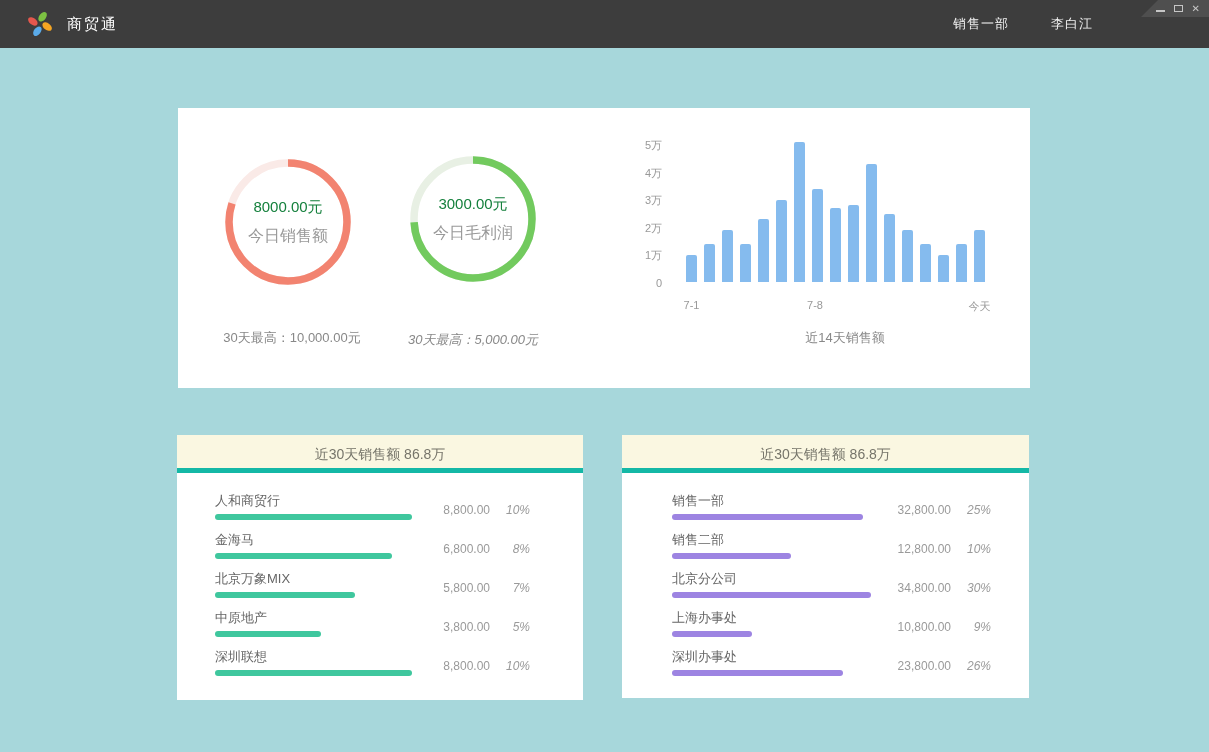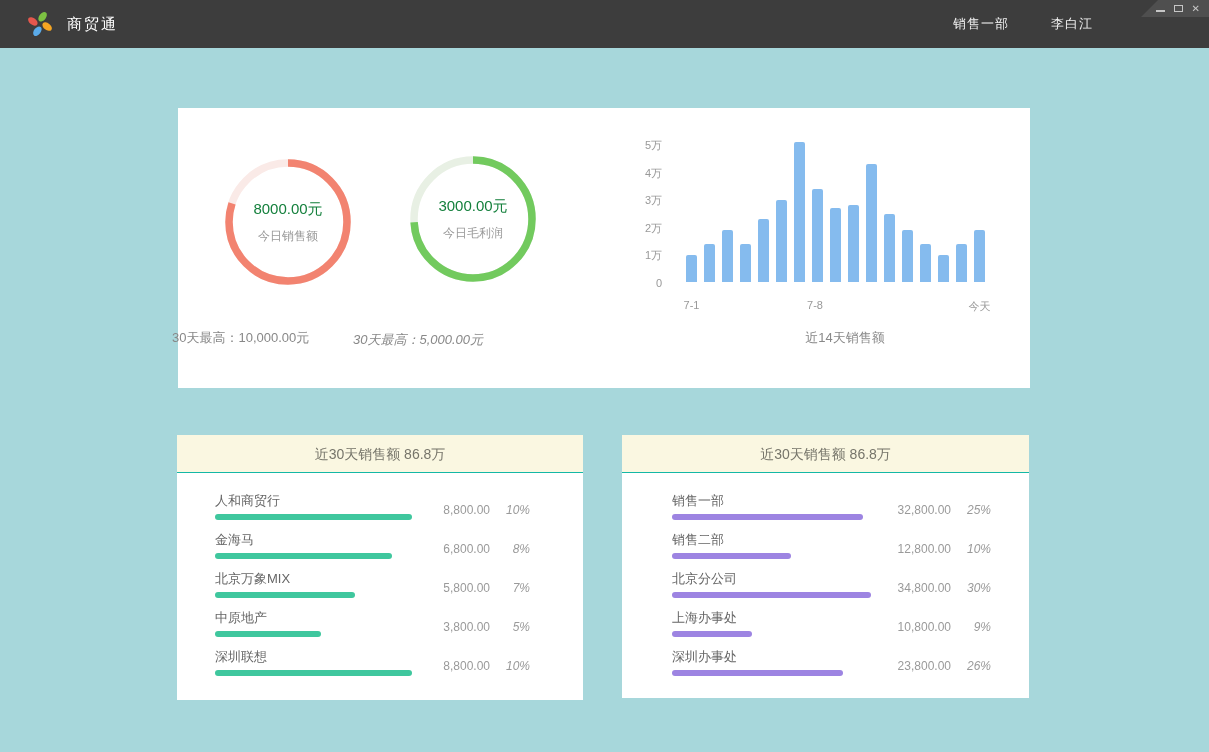--- a/index.html
+++ b/index.html
@@ -24,34 +24,34 @@
   .card { position:absolute; background:#ffffff; }
   .card-top { left:178px; top:108px; width:852px; height:280px; }
   .card-left { left:177px; top:435px; width:406px; height:265px; }
   .card-right { left:622px; top:435px; width:407px; height:263px; }
 
   
   .gauge { position:absolute; width:136px; height:136px; }
   .gauge svg { position:absolute; left:0; top:0; }
   .gauge-center { position:absolute; left:0; top:0; width:136px; height:136px; display:flex; flex-direction:column; align-items:center; justify-content:center; gap:9px; }
   .gauge-value { font-size:15px; color:#15803d; }
-  .gauge-label { font-size:12px; color:#999999; }
-  .gauge-max { position:absolute; width:240px; font-size:13px; color:#888888; }
+  .gauge-label { font-size:16px; color:#999999; }
+  .gauge-max { position:absolute; width:240px; text-align:center; font-size:13px; color:#888888; }
 
   
   .y-axis { position:absolute; left:430px; top:24px; width:54px; height:165px; display:flex; flex-direction:column; }
   .y-tick { height:27.5px; line-height:27.5px; text-align:right; font-size:11px; color:#999999; }
   .bars { position:absolute; left:508px; top:33px; width:299px; height:141px; display:flex; align-items:flex-end; gap:7px; }
   .bar { width:11px; background:#85bbee; border-radius:2px 2px 0 0; }
   .x-labels { position:absolute; left:508px; top:191px; width:299px; height:16px; }
   .x-tick { position:absolute; transform:translateX(-50%); font-size:11px; color:#999999; white-space:nowrap; }
   .chart-caption { position:absolute; left:567px; top:221px; width:200px; text-align:center; font-size:13px; color:#888888; }
 
   
-  .rank-header { height:38px; line-height:38px; text-align:center; background:#faf7e1; border-bottom:1px solid #14b8a6; font-size:14px; color:#76756a; }
+  .rank-header { height:38px; line-height:38px; text-align:center; background:#faf7e1; border-bottom:5px solid #14b8a6; font-size:14px; color:#76756a; }
   .rank-rows { padding-top:15px; }
   .rank-row { position:relative; height:39px;padding-left:32px; }
   .rank-label { position:absolute; top:4px; font-size:13px; color:#666666; }
   .rank-bar { position:absolute; top:26px; height:6px; border-radius:3px; }
   .rank-val { position:absolute; top:15px; display:flex; font-size:12px; color:#9a9a9a; }
   .rank-num { width:92px; text-align:right; }
   .rank-pct { width:40px; text-align:right;font-style:italic; }
   .card-left .rank-label, .card-left .rank-bar { left:38px; }
   .card-left .rank-val { right:53px; }
   .card-right .rank-label, .card-right .rank-bar { left:50px; }

